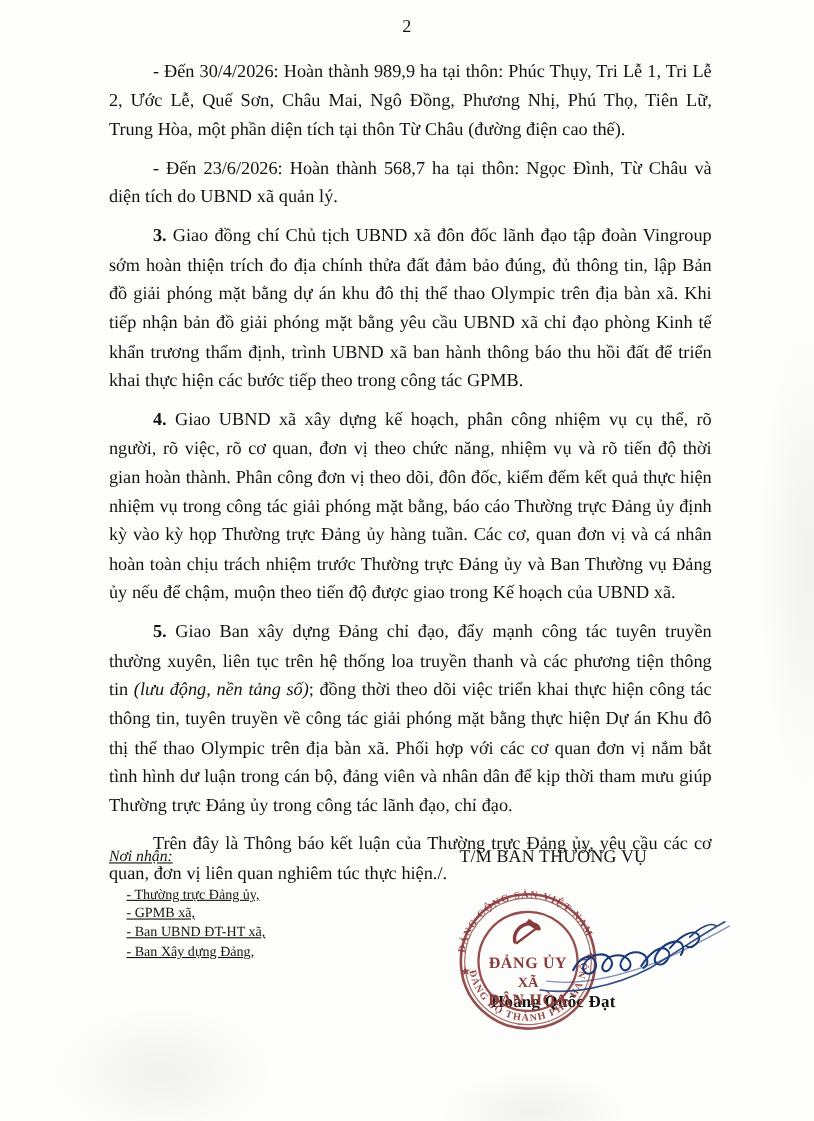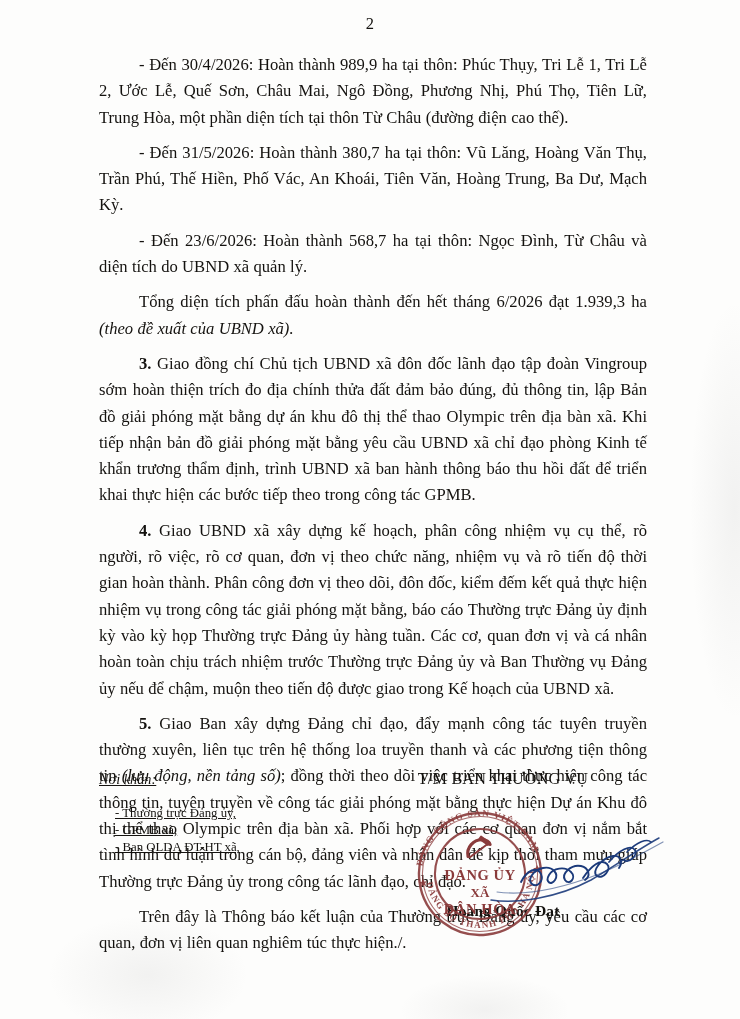--- a/index.html
+++ b/index.html
@@ -153,31 +153,25 @@
   <div class="scan-blob blob-c"></div>
 
   <div class="page-number">2</div>
 
   <div class="body-area">
 
     <p class="para tight">
       <span>- Đến 30/4/2026: Hoàn thành 989,9 ha tại thôn: Phúc Thụy, Tri Lễ 1, Tri Lễ 2, Ước Lễ, Quế Sơn, Châu Mai, Ngô Đồng, Phương Nhị, Phú Thọ, Tiên Lữ, Trung Hòa, một phần diện tích tại thôn Từ Châu (đường điện cao thế).</span>
     </p>
 
-    <p class="para tight gap">
-      <span>- Đến 31/5/2026: Hoàn thành 380,7 ha tại thôn: Vũ Lăng, Hoàng Văn Thụ, Trần Phú, Thế Hiền, Phố Vác, An Khoái, Tiên Văn, Hoàng Trung, Ba Dư, Mạch Kỳ.</span>
-    </p>
 
     <p class="para tight gap">
       <span>- Đến 23/6/2026: Hoàn thành 568,7 ha tại thôn: Ngọc Đình, Từ Châu và diện tích do UBND xã quản lý.</span>
     </p>
 
-    <p class="para tight gap">
-      <span>Tổng diện tích phấn đấu hoàn thành đến hết tháng 6/2026 đạt 1.939,3 ha </span><i class="it">(theo đề xuất của UBND xã).</i>
-    </p>
 
     <p class="para gap">
       <b class="num">3. </b><span>Giao đồng chí Chủ tịch UBND xã đôn đốc lãnh đạo tập đoàn Vingroup sớm hoàn thiện trích đo địa chính thửa đất đảm bảo đúng, đủ thông tin, lập Bản đồ giải phóng mặt bằng dự án khu đô thị thể thao Olympic trên địa bàn xã. Khi tiếp nhận bản đồ giải phóng mặt bằng yêu cầu UBND xã chỉ đạo phòng Kinh tế khẩn trương thẩm định, trình UBND xã ban hành thông báo thu hồi đất để triển khai thực hiện các bước tiếp theo trong công tác GPMB.</span>
     </p>
 
     <p class="para gap">
       <b class="num">4. </b><span>Giao UBND xã xây dựng kế hoạch, phân công nhiệm vụ cụ thể, rõ người, rõ việc, rõ cơ quan, đơn vị theo chức năng, nhiệm vụ và rõ tiến độ thời gian hoàn thành. Phân công đơn vị theo dõi, đôn đốc, kiểm đếm kết quả thực hiện nhiệm vụ trong công tác giải phóng mặt bằng, báo cáo Thường trực Đảng ủy định kỳ vào kỳ họp Thường trực Đảng ủy hàng tuần. Các cơ, quan đơn vị và cá nhân hoàn toàn chịu trách nhiệm trước Thường trực Đảng ủy và Ban Thường vụ Đảng ủy nếu để chậm, muộn theo tiến độ được giao trong Kế hoạch của UBND xã.</span>
     </p>
 
     <p class="para gap">
@@ -186,25 +180,26 @@
 
     <p class="para gap">
       <span>Trên đây là Thông báo kết luận của Thường trực Đảng ủy, yêu cầu các cơ quan, đơn vị liên quan nghiêm túc thực hiện./.</span>
     </p>
 
   </div>
 
   <div class="footer">
 
     <div class="recipients">
-      <div class="recipients-title">Nơi khẩn:</div>
+      <div class="recipients-title">Nơi nhận:</div>
       <ul>
         <li>- Thường trực Đảng ủy,</li>
         <li>- GPMB xã,</li>
-        <li>- Ban QLDA ĐT-HT xã,</li>
+        <li>- Ban UBND ĐT-HT xã,</li>
+        <li>- Ban Xây dựng Đảng,</li>
       </ul>
     </div>
 
     <div class="signature">
       <div class="sig-line1">T/M BAN THƯỜNG VỤ</div>
       <div class="sig-space"></div>
       <div class="sig-name">Hoàng Quốc Đạt</div>
     </div>
 
     <div class="seal-wrap">

